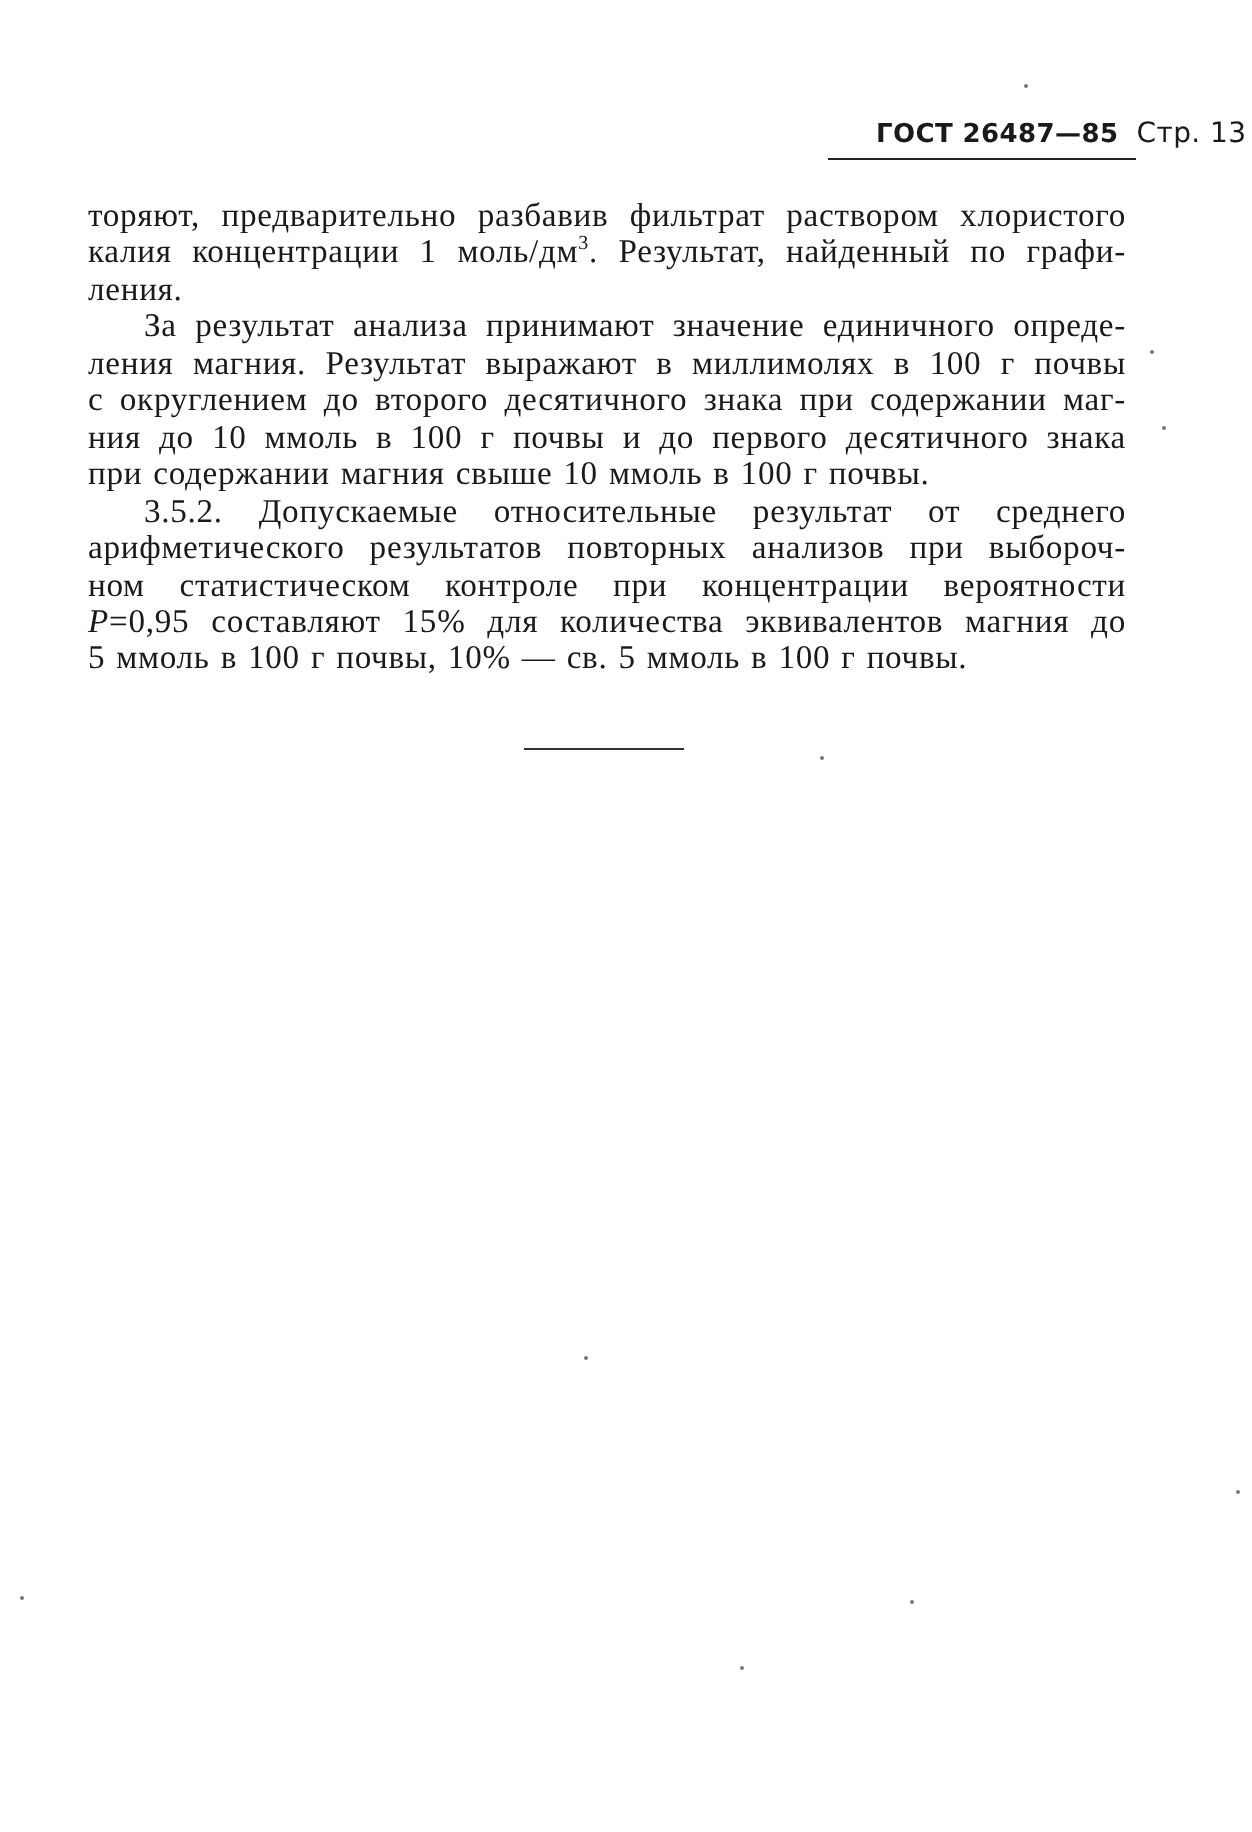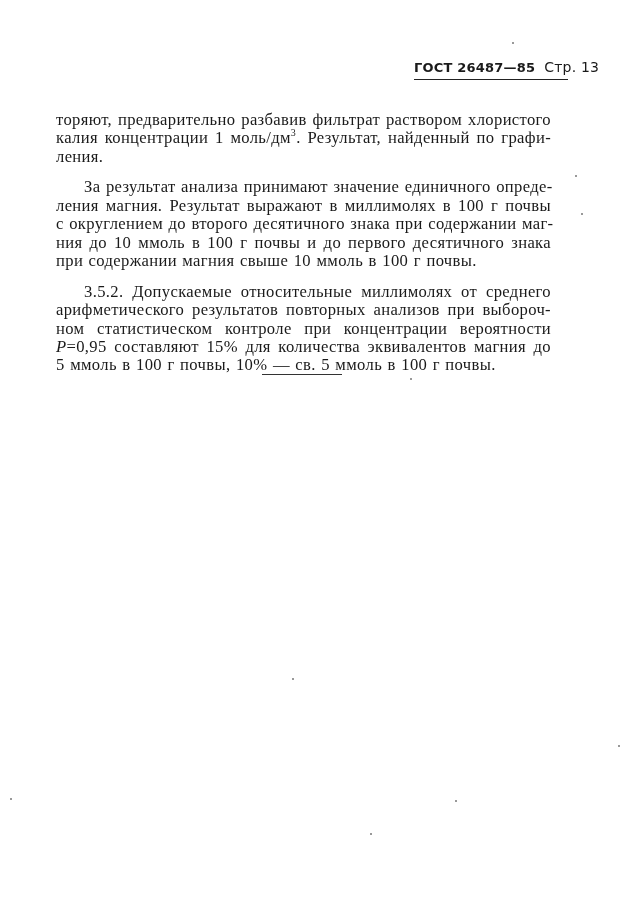--- a/index.html
+++ b/index.html
@@ -17,34 +17,34 @@
     width: 154px;
     font-family: "DejaVu Sans", "Liberation Sans", sans-serif;
     font-size: 14px;
     font-weight: bold;
     letter-spacing: 0.2px;
     white-space: nowrap;
     border-bottom: 1.5px solid #222;
     padding-bottom: 2px;
     line-height: 18px;
   }
-  .page-header .doc-id { font-size: 13px; }
+  .page-header .doc-id { font-size: 13px; margin-left: 24px; }
   .page-header .page-ref { font-weight: normal; font-size: 14px; margin-left: 4px; }
   .page-header .page-ref b { font-weight: normal; }
   .body-text {
     position: absolute;
     left: 44px; top: 99px;
     width: 519px;
     font-size: 16.6px;
     line-height: 18.45px;
     letter-spacing: 0.35px;
     word-spacing: 1px;
   }
   .body-text p {
-    margin: 12px;
+    margin: 0;
     text-align: justify;
   }
   .line {
     display: block;
     text-align: justify;
     text-align-last: justify;
     white-space: nowrap;
   }
   .line.last { text-align-last: left; }
   .line.indent { padding-left: 28px; }
@@ -81,21 +81,21 @@
     <span class="line last">ления.</span>
   </p>
   <p>
     <span class="line indent">За результат анализа принимают значение единичного опреде-</span>
     <span class="line">ления магния. Результат выражают в миллимолях в 100 г почвы</span>
     <span class="line">с округлением до второго десятичного знака при содержании маг-</span>
     <span class="line">ния до 10 ммоль в 100 г почвы и до первого десятичного знака</span>
     <span class="line last">при содержании магния свыше 10 ммоль в 100 г почвы.</span>
   </p>
   <p>
-    <span class="line indent">3.5.2. Допускаемые относительные миллимолях от среднего</span>
+    <span class="line indent">3.5.2. Допускаемые относительные результат от среднего</span>
     <span class="line">арифметического результатов повторных анализов при выбороч-</span>
     <span class="line">ном статистическом контроле при концентрации вероятности</span>
     <span class="line"><span class="italic">P</span><span>=0,95 составляют 15% для количества эквивалентов магния до</span></span>
     <span class="line last">5 ммоль в 100 г почвы, 10% — св. 5 ммоль в 100 г почвы.</span>
   </p>
 </div>
 
 <div class="separator"></div>
 
 <div class="speck" style="left:512px;top:42px;"></div>

